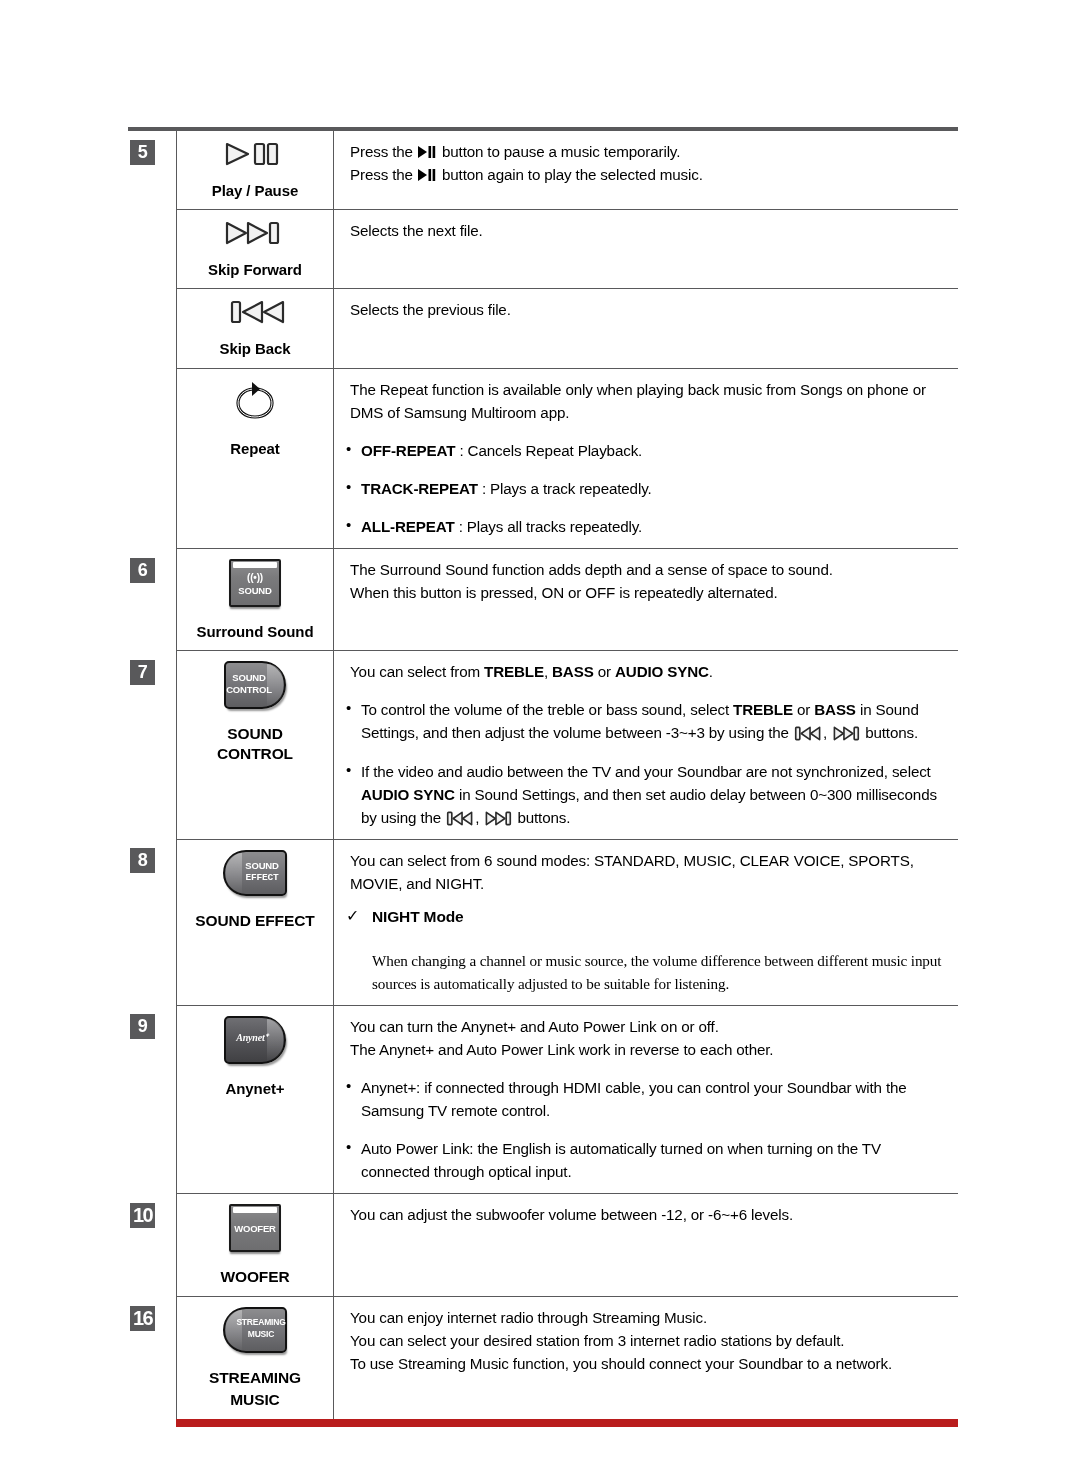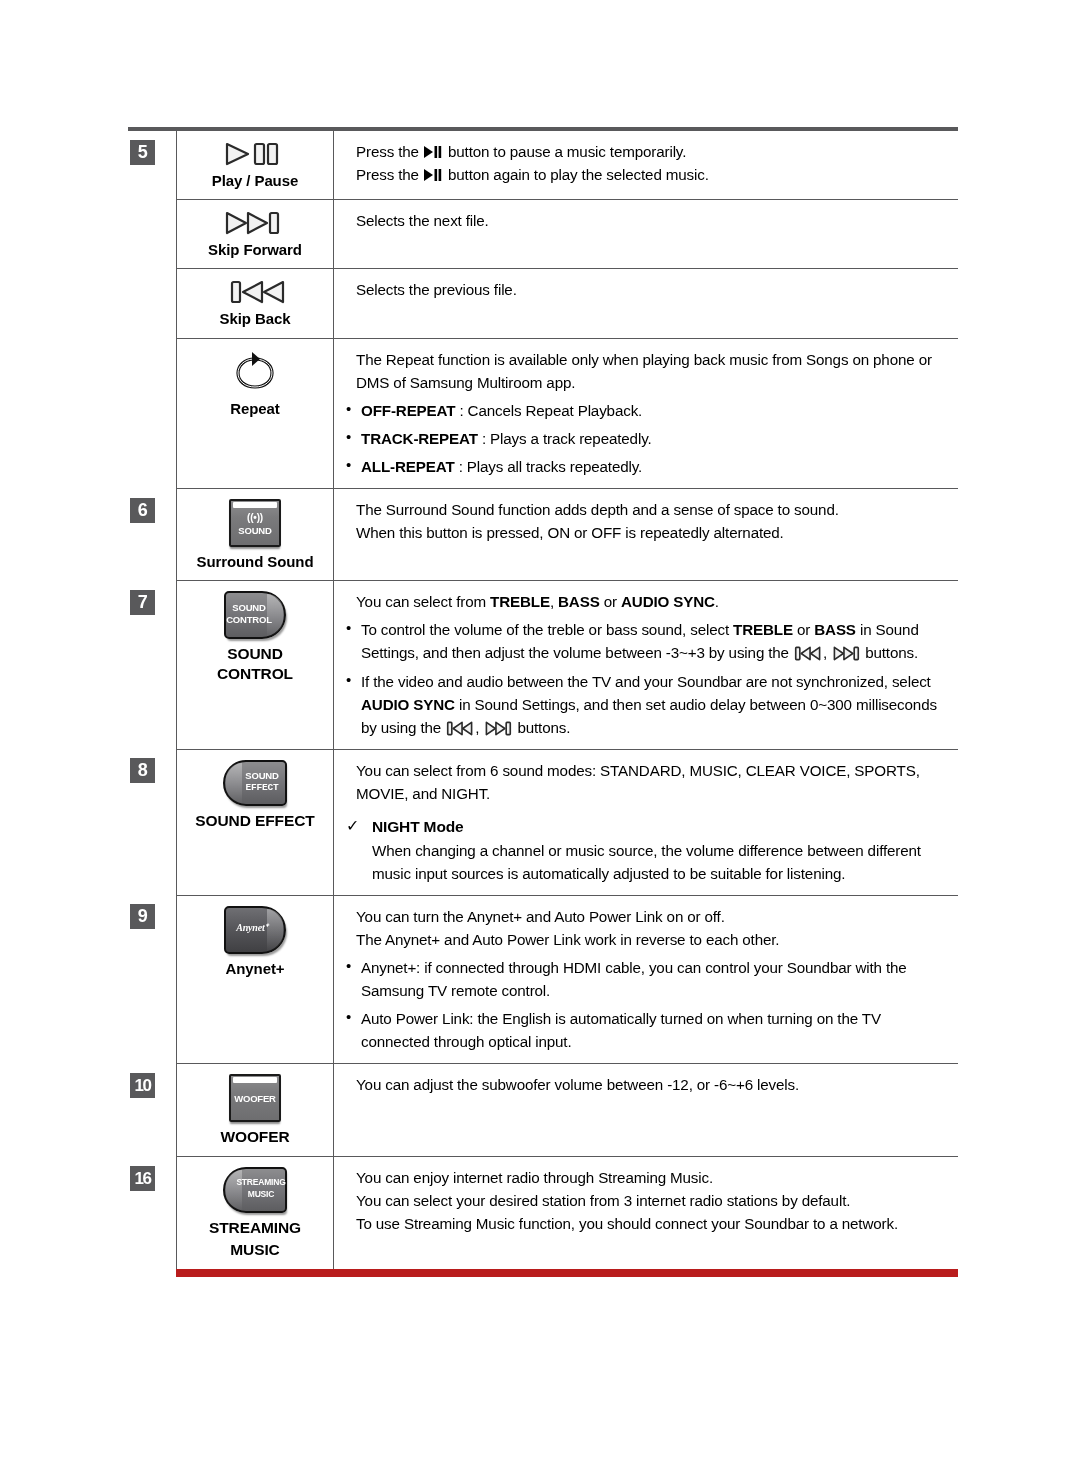--- a/index.html
+++ b/index.html
@@ -71,28 +71,28 @@
     height: 25px;
     background: #59595b;
     color: #ffffff;
     font-size: 18px;
     font-weight: bold;
     line-height: 25px;
     text-align: center;
     letter-spacing: -0.5px;
     font-family: "Liberation Sans", sans-serif;
   }
-  .badge.two { font-size: 17px; letter-spacing: -1.5px; }
+  .badge.two { font-size: 20px; letter-spacing: -1.5px; }
 
   
   .btn-label {
     font-size: 15px;
     font-weight: bold;
     line-height: 1.28;
-    margin-top: 5px;
+    margin-top: 15px;
     letter-spacing: -0.1px;
   }
   .btn-label.caps { font-size: 15.5px; }
 
   
   .lineicon {
     display: block;
     margin: 4px auto 0 auto;
   }
 
@@ -177,29 +177,29 @@
   .dark .face {
     background: linear-gradient(180deg, #6f6f73 0%, #57575b 45%, #404043 100%);
   }
 
   
   .desc {
     font-size: 15.2px;
     line-height: 1.52;
     letter-spacing: -0.15px;
   }
-  .desc p { margin: 0 0 0 12px; }
+  .desc p { margin: 0 0 0 6px; }
   .desc p + p { margin-top: 0px; }
   .desc b { font-weight: bold; }
 
   .bullets { margin: 0; padding: 0; list-style: none; }
   .bullets li {
     position: relative;
     padding-left: 17px;
-    margin-top: 5px;
+    margin-top: 15px;
   }
   .bullets li::before {
     content: "\2022";
     position: absolute;
     left: 2px;
     top: -1px;
     font-size: 15px;
   }
   .gap-top { margin-top: 9px; }
 
@@ -212,21 +212,22 @@
   }
   .checkline .ck {
     position: absolute;
     left: 2px;
     top: -1px;
     font-size: 16px;
     font-weight: normal;
   }
   .sub-indent {
     padding-left: 28px;
-    margin-top: 0;
+    margin-top: 20px;
+    font-family: Liberation Serif, serif;
   }
 
   .inline-ico {
     display: inline-block;
     vertical-align: -3px;
     margin: 0 1px;
   }
   .inline-solid {
     display: inline-block;
     vertical-align: -1px;

